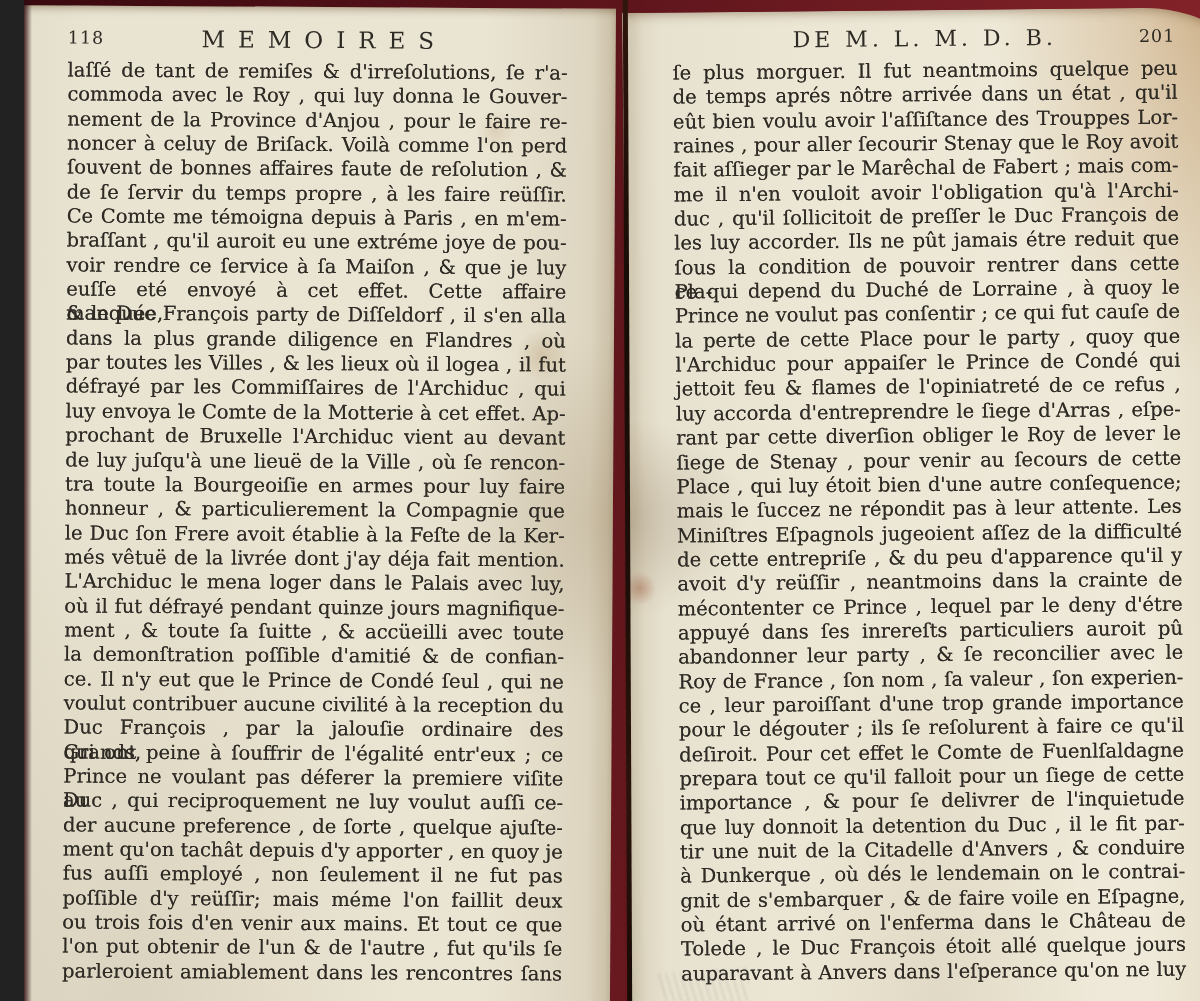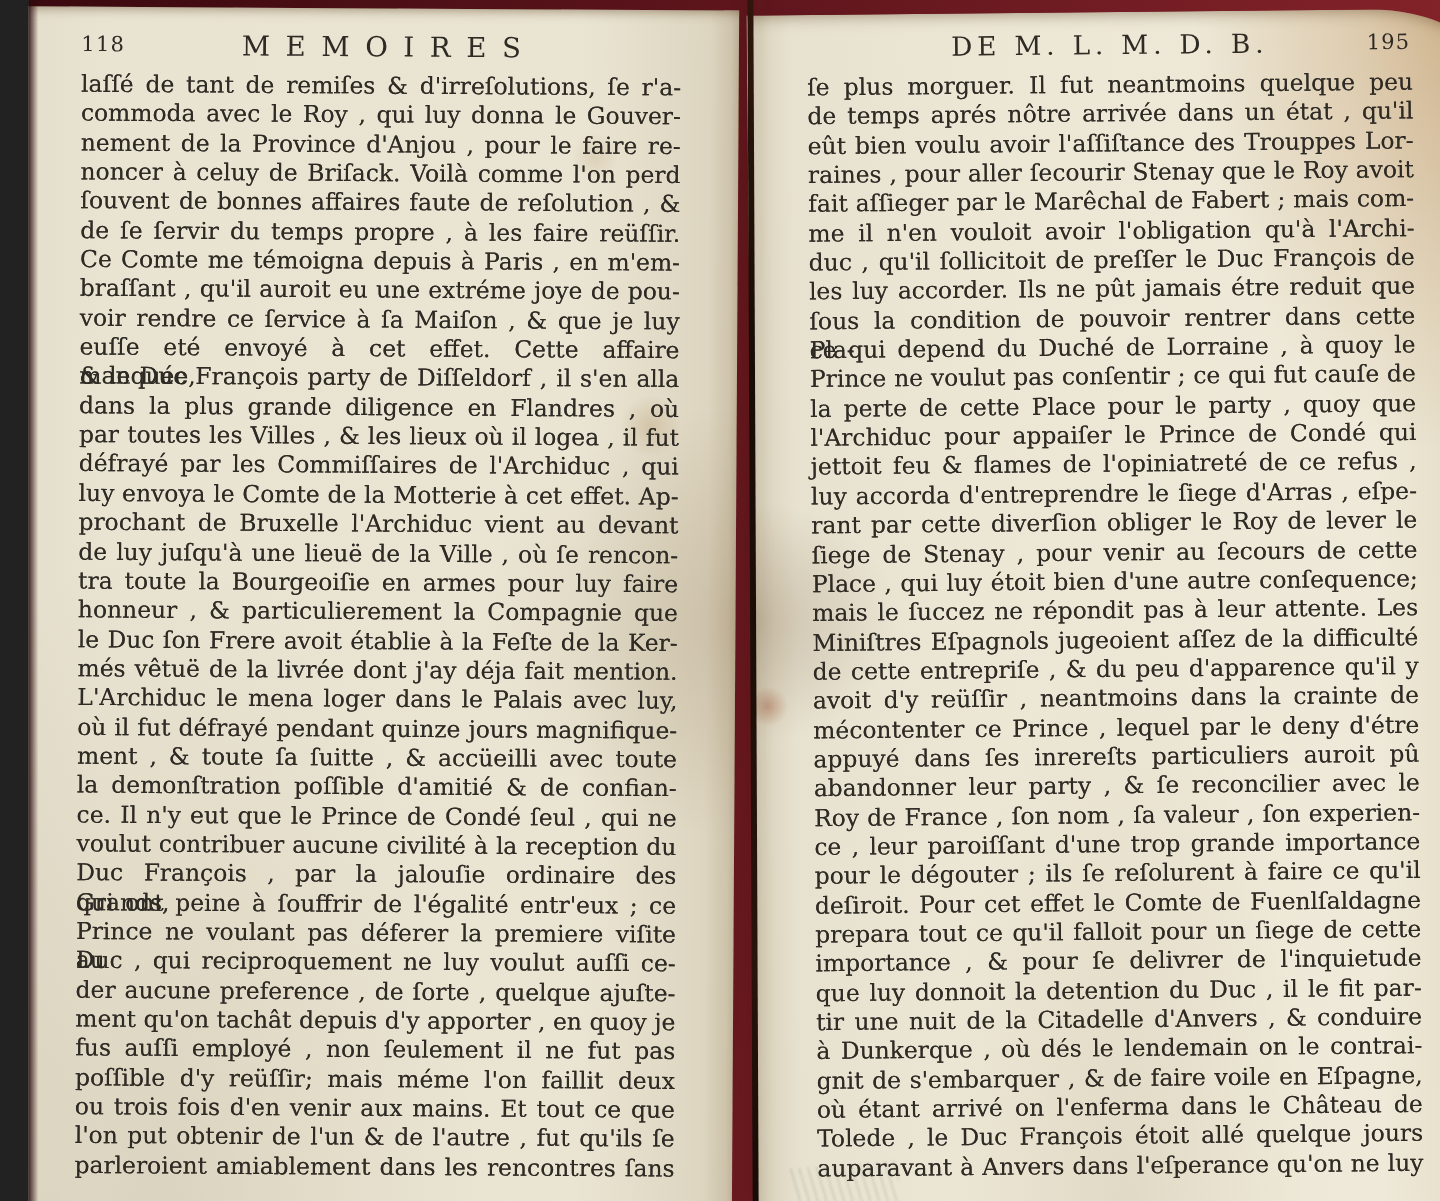--- a/index.html
+++ b/index.html
@@ -114,21 +114,21 @@
           <div class="line">l'on put obtenir de l'un &amp; de l'autre , fut qu'ils ſe</div>
           <div class="line">parleroient amiablement dans les rencontres ſans</div>
         </div>
     </div>
   </div>
 
   <div class="page page-right">
     <div class="textblock tb-right">
       <div class="header">
         <span class="running-title rt-right">DE M. L. M. D. B.</span>
-        <span class="pagenum pn-right">195</span>
+        <span class="pagenum pn-right">201</span>
       </div>
       <div class="body">
           <div class="line">ſe plus morguer. Il fut neantmoins quelque peu</div>
           <div class="line">de temps aprés nôtre arrivée dans un état , qu'il</div>
           <div class="line">eût bien voulu avoir l'aſſiſtance des Trouppes Lor-</div>
           <div class="line">raines , pour aller ſecourir Stenay que le Roy avoit</div>
           <div class="line">fait aſſieger par le Marêchal de Fabert ; mais com-</div>
           <div class="line">me il n'en vouloit avoir l'obligation qu'à l'Archi-</div>
           <div class="line">duc , qu'il ſollicitoit de preſſer le Duc François de</div>
           <div class="line">les luy accorder.  Ils ne pût jamais étre reduit que</div>

